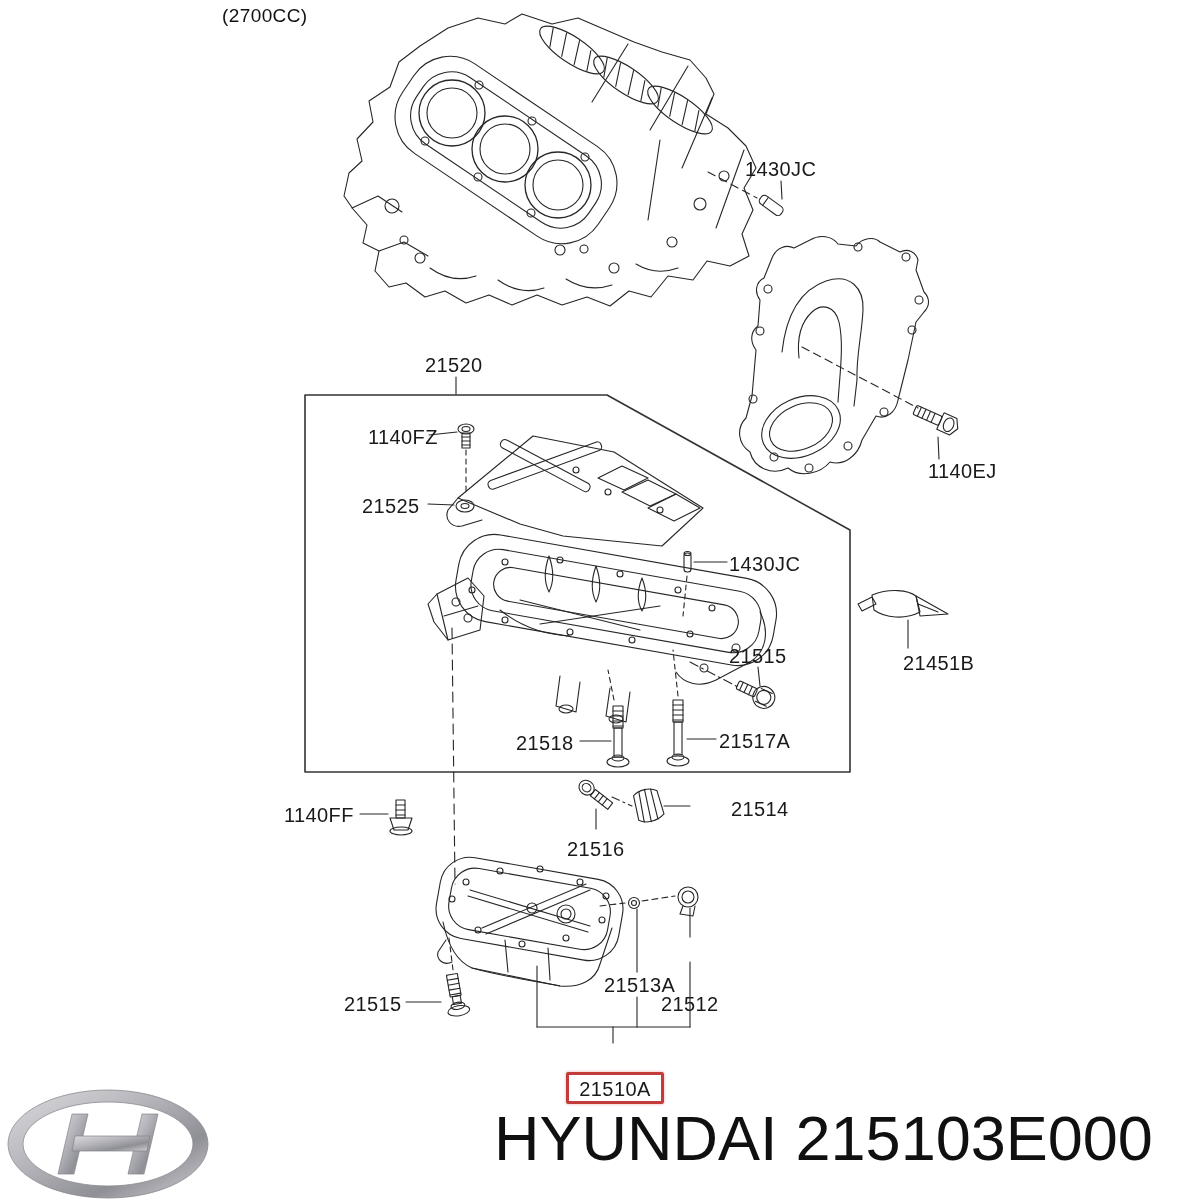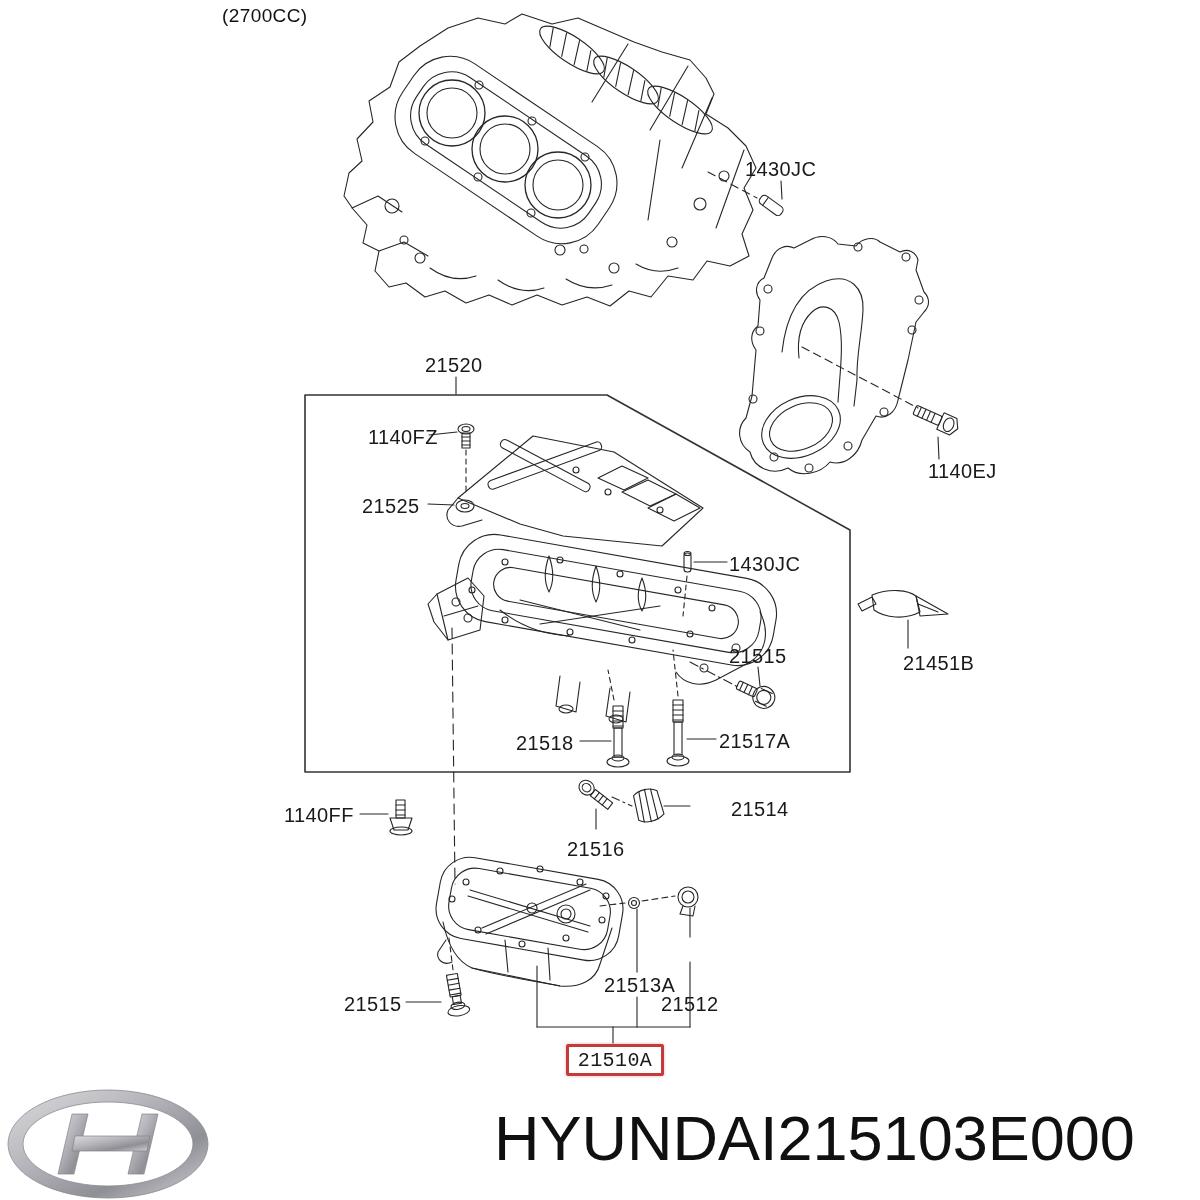--- a/index.html
+++ b/index.html
@@ -2,27 +2,27 @@
 <html><head>
 <meta charset="utf-8">
 <style>
   html,body{margin:0;padding:0;background:#fff;}
   #stage{position:relative;width:1200px;height:1200px;background:#ffffff;overflow:hidden;
          font-family:"Liberation Sans",sans-serif;}
   #linework{position:absolute;left:0;top:0;}
   .plabel{position:absolute;font-size:20px;line-height:1.1;color:#1a1a1a;letter-spacing:.4px;
           white-space:nowrap;font-family:"Liberation Sans",sans-serif;}
   .variant{font-size:19px;color:#111;}
-  .red-box{position:absolute;left:566px;top:1044px;width:92px;height:26px;border:3px solid #c43b3b;
-           border-radius:2px;display:flex;align-items:center;justify-content:center;
-           box-shadow:0 0 3px rgba(200,60,60,.45);font-family:Liberation Mono, monospace;}
+  .red-box{position:absolute;left:566px;top:1072px;width:92px;height:26px;border:3px solid #c43b3b;
+           border-radius:2px;display:flex;align-items:flex-end;justify-content:center;
+           box-shadow:0 0 3px rgba(200,60,60,.45);}
   .red-box .plabel-in{font-size:20px;color:#1a1a1a;letter-spacing:.4px;}
   .footer-text{position:absolute;left:494px;top:1102px;font-size:63px;color:#101010;
                font-family:"Liberation Sans",sans-serif;}
-  .footer-text .pn{}
+  .footer-text .pn{margin-left:18px;}
   #logo{position:absolute;left:2px;top:1086px;}
 </style>
 </head>
 <body>
 
 <div id="stage">
 
 <svg id="linework" width="1200" height="1200" viewBox="0 0 1200 1200" stroke="#262626" fill="none" stroke-width="1.1" stroke-linecap="round" stroke-linejoin="round">
 
   <g>

